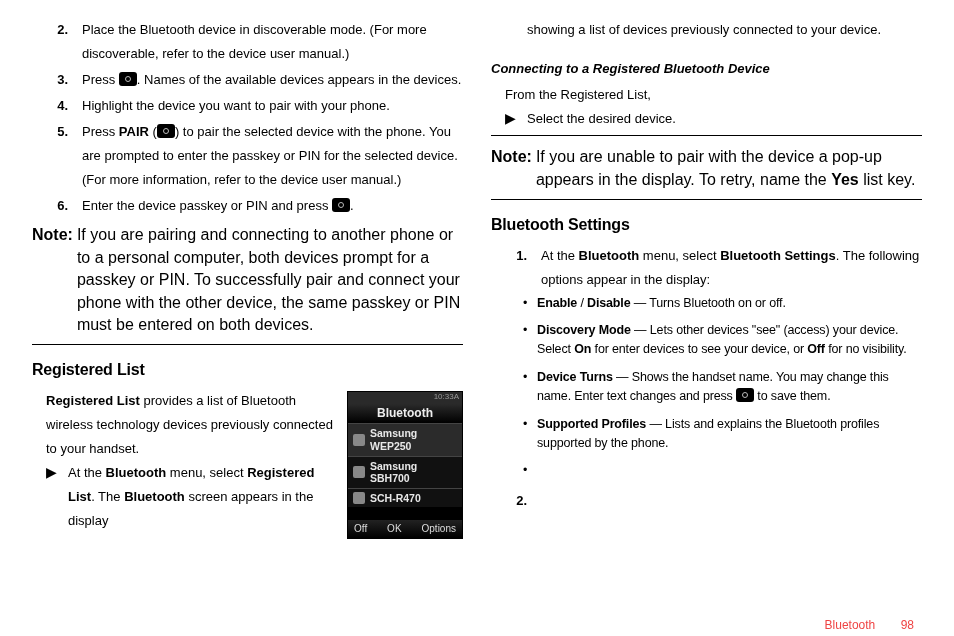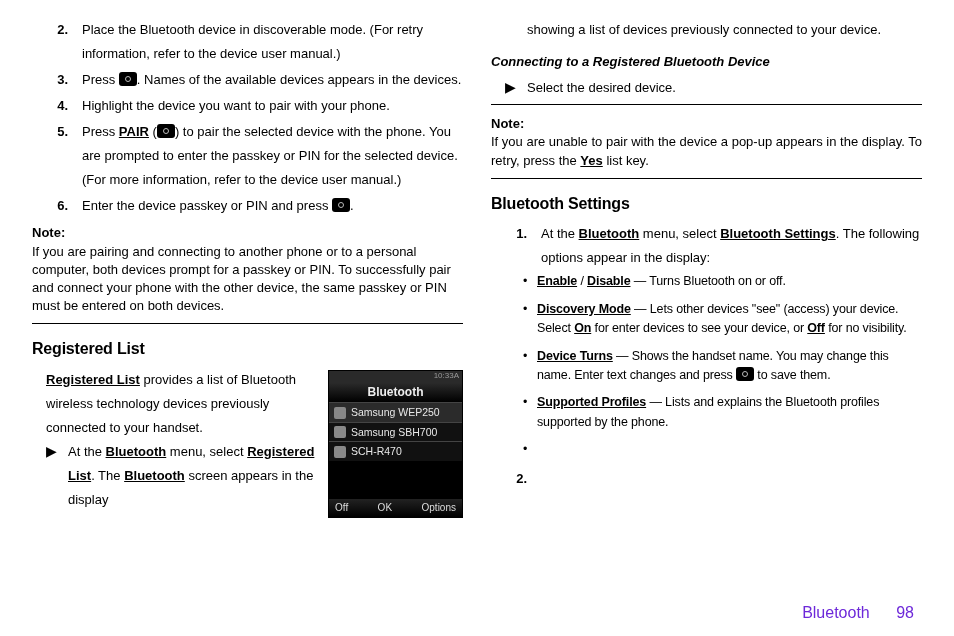--- a/index.html
+++ b/index.html
@@ -52,25 +52,24 @@
     position: absolute;
     left: 6px;
     top: 4px;
     width: 6px;
     height: 6px;
     border: 1px solid #bbb;
     border-radius: 50%;
     box-sizing: border-box;
   }
   .note {
-    font-size: 13px;
+    font-size: 16px;
     line-height: 1.4;
     margin: 6px 0 8px 0;
     display: flex;
-    flex-direction: column;
   }
   .note-label {
     font-weight: bold;
     padding-right: 4px;
     white-space: nowrap;
   }
   .rule {
     border: 0;
     border-top: 1.5px solid #000;
     margin: 4px 0 10px 0;
@@ -79,21 +78,21 @@
     font-family: Arial, Helvetica, sans-serif;
     font-weight: 900;
     font-size: 16px;
     margin: 2px 0 4px 0;
     letter-spacing: -0.2px;
   }
   .h3 {
     font-style: italic;
     font-weight: bold;
     font-size: 13px;
-    margin: 8px 0 2px 0;
+    margin: 15px 0 2px 0;
   }
   .indent {
     padding-left: 14px;
   }
   .arrow-item {
     display: flex;
     padding-left: 14px;
     margin-bottom: 2px;
   }
   .arrow {
@@ -107,34 +106,34 @@
     padding-left: 32px;
     font-size: 12.5px;
     line-height: 1.55;
     margin-bottom: 8px;
     font-stretch: condensed;
   }
   .bullet-item .dot {
     width: 14px;
     flex-shrink: 0;
   }
-  strong { font-weight: bold; text-decoration: underline; }
+  strong { font-weight: bold; }
   .footer {
     position: absolute;
-    bottom: 14px;
+    bottom: 4px;
     right: 40px;
-    font-size: 16px;
-    color: #6d28d9;
+    font-size: 12px;
+    color: #ef4444;
   }
   .footer .pg { margin-left: 22px; }
 
   
   .phone {
     float: right;
-    width: 135px;
+    width: 116px;
     height: 148px;
     margin: 2px 0 4px 10px;
     border: 1px solid #000;
     background: #000;
     color: #d8d8d8;
     font-size: 10px;
     line-height: 1.2;
     position: relative;
     box-sizing: border-box;
   }
@@ -156,20 +155,21 @@
   }
   .ph-row {
     display: flex;
     align-items: center;
     gap: 5px;
     padding: 3px 5px;
     border-top: 1px solid #444;
     font-size: 10.5px;
     color: #e8e8e8;
     background: #111;
+    font-weight: bold;
   }
   .ph-row.sel { background: #2b2b2b; }
   .ph-ico {
     width: 12px;
     height: 12px;
     background: #888;
     border-radius: 2px;
     flex-shrink: 0;
   }
   .ph-soft {
@@ -188,21 +188,21 @@
 </style>
 </head>
 <body>
 
 <div class="page">
 
   <div class="col">
 
     <div class="ol-item">
       <div class="ol-num">2.</div>
-      <div class="ol-body">Place the Bluetooth device in discoverable mode. (For retry information, refer to the device user manual.)</div>
+      <div class="ol-body">Place the Bluetooth device in discoverable mode. (For more discoverable, refer to the device user manual.)</div>
     </div>
 
     <div class="ol-item">
       <div class="ol-num">3.</div>
       <div class="ol-body">
         <span>Press </span><span class="key-icon"></span><span>. Names of the available devices appears in the devices.</span>
       </div>
     </div>
 
     <div class="ol-item">
@@ -263,30 +263,31 @@
       <span>
         <span>At the </span><strong>Bluetooth</strong><span> menu, select </span><strong>Registered List</strong><span>. The </span><strong>Bluetooth</strong><span> screen appears in the display </span>
       </span>
     </div>
   </div>
 
   <div class="col">
     <div style="padding-left:36px">showing a list of devices previously connected to your device.</div>
 
     <div class="h3">Connecting to a Registered Bluetooth Device</div>
+    <div class="indent">From the Registered List,</div>
     <div class="arrow-item">
       <span class="arrow">▶</span>
       <span>Select the desired device.</span>
     </div>
 
     <hr class="rule">
     <div class="note">
       <span class="note-label">Note:</span>
       <span>
-        <span>If you are unable to pair with the device a pop-up appears in the display. To retry, press the </span><strong>Yes</strong><span> list key.</span>
+        <span>If you are unable to pair with the device a pop-up appears in the display. To retry, name the </span><strong>Yes</strong><span> list key.</span>
       </span>
     </div>
     <hr class="rule">
 
     <div class="h2">Bluetooth Settings</div>
 
     <div class="ol-item">
       <div class="ol-num">1.</div>
       <div class="ol-body">
         <span>At the </span><strong>Bluetooth</strong><span> menu, select </span><strong>Bluetooth Settings</strong><span>. The following options appear in the display:</span>

